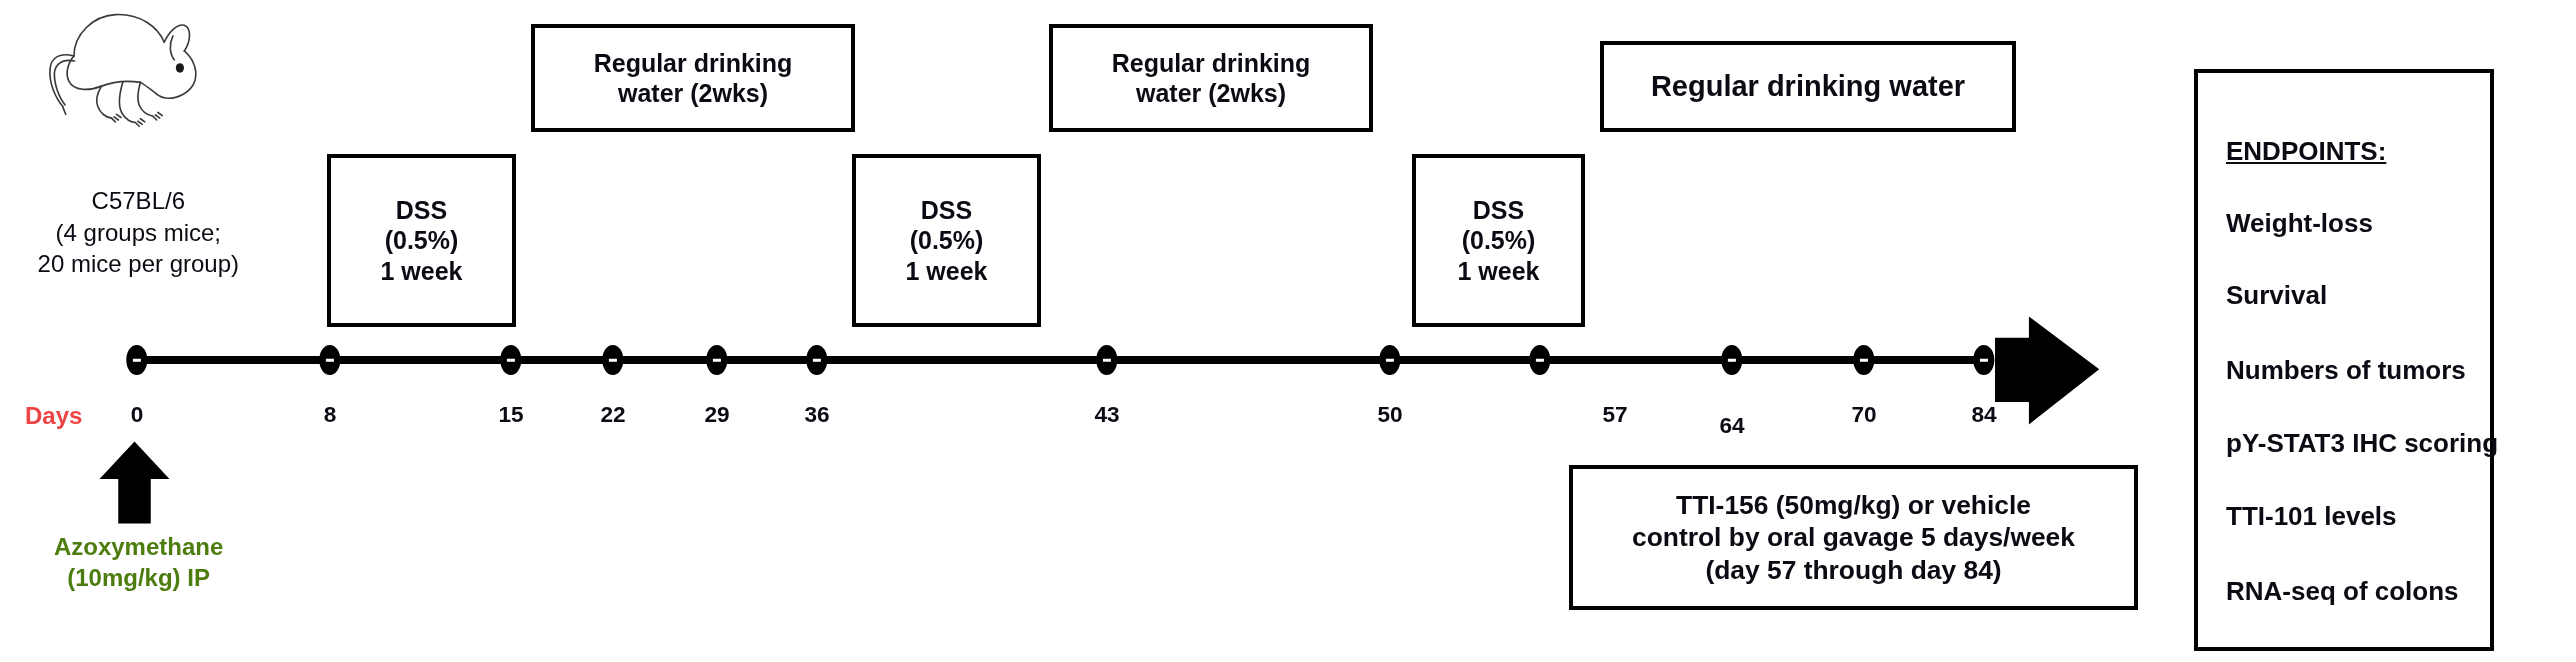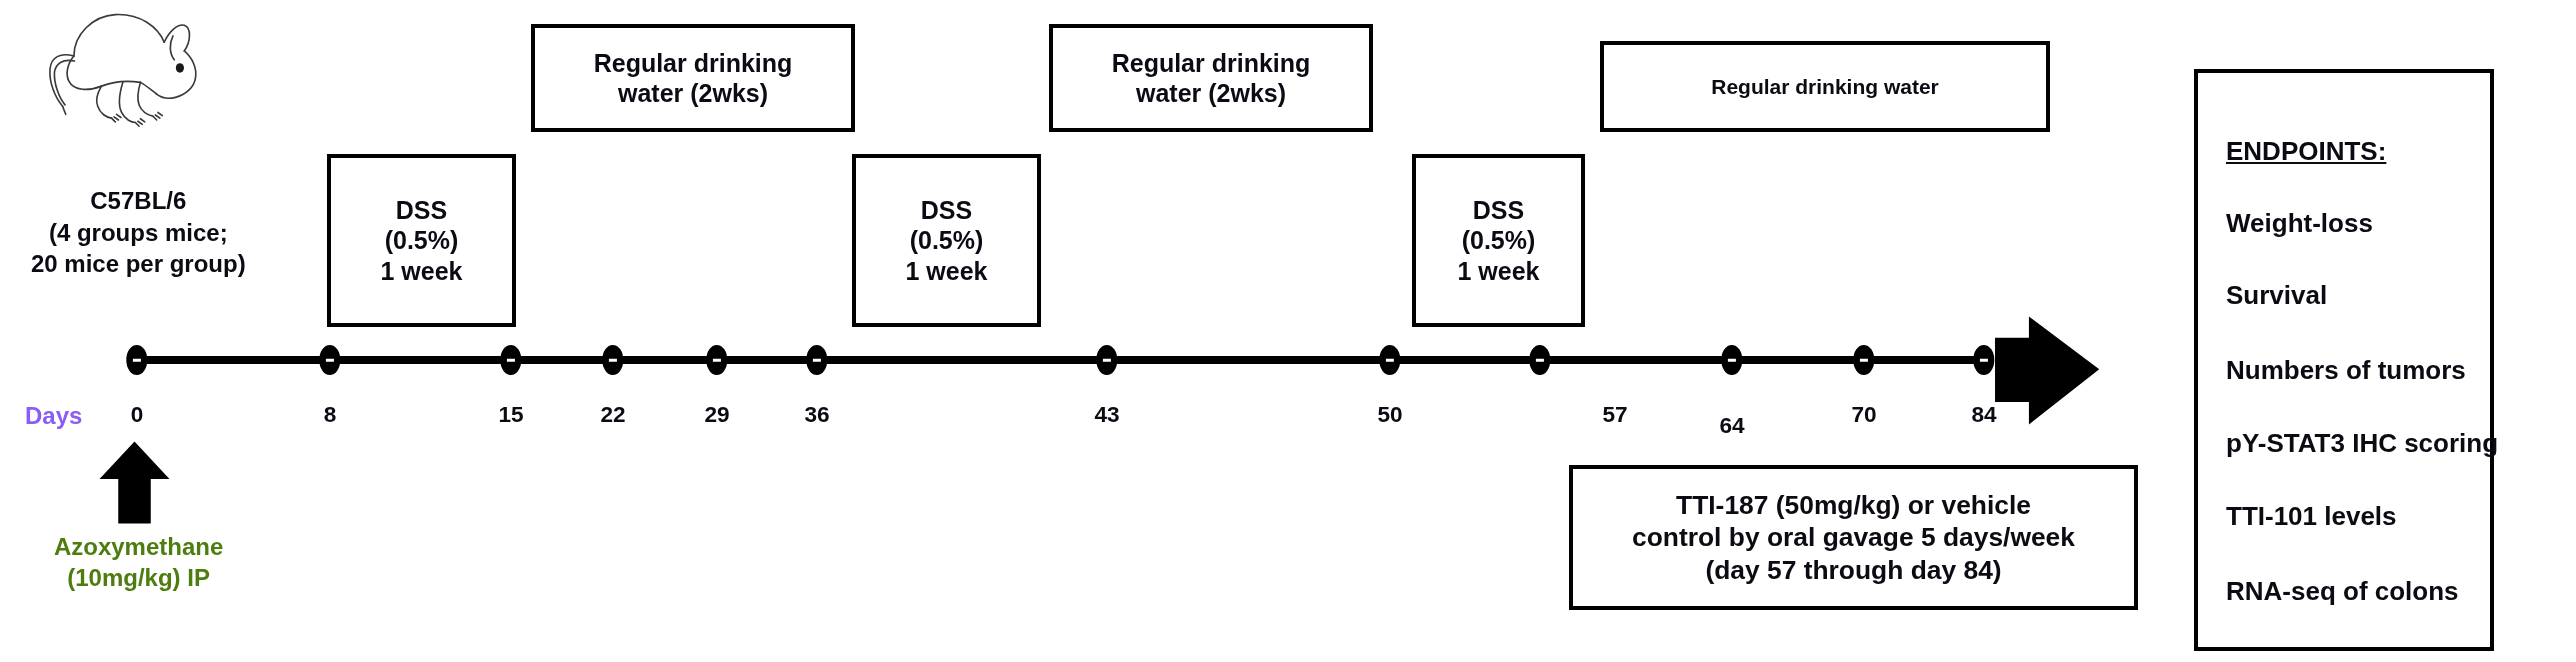--- a/index.html
+++ b/index.html
@@ -53,21 +53,21 @@
     font-size:22.6px;
     color:#0b0b14;
     z-index:4;
     white-space:nowrap;
   }
   #days-caption{
     position:absolute;
     left:25px; top:402px;
     font-weight:bold;
     font-size:24px;
-    color:#8b5cf6;
+    color:#ef4444;
   }
 
   
   #timeline-arrow{
     position:absolute;
     left:1990px; top:314px;
     width:113px; height:113px;
     z-index:4;
   }
 
@@ -89,21 +89,21 @@
     color:#4d7c0f;
     white-space:pre-line;
   }
 
   
   #strain-label{
     position:absolute;
     left:6.3px; top:185px;
     width:264px;
     text-align:center;
-    font-weight:bold;
+    font-weight:normal;
     font-size:24px;
     line-height:1.32;
     color:#0b0b14;
     white-space:pre-line;
   }
 
   
   #mouse-illustration{
     position:absolute;
     left:35px; top:3.1px;
@@ -246,25 +246,25 @@
       </div>
       <div class="box" style="left: 1049px; top: 24px; width: 324px; height: 108px; font-size: 25px;">
         <span class="txt">Regular drinking
 water (2wks)</span>
       </div>
       <div class="box" style="left: 1412px; top: 154px; width: 173px; height: 173px; font-size: 25px;">
         <span class="txt">DSS
 (0.5%)
 1 week</span>
       </div>
-      <div class="box" style="left: 1600px; top: 41px; width: 450px; height: 91px; font-size: 21px;">
+      <div class="box" style="left: 1600px; top: 41px; width: 416px; height: 91px; font-size: 29px;">
         <span class="txt">Regular drinking water</span>
       </div>
       <div class="box" style="left: 1569px; top: 465px; width: 569px; height: 145px; font-size: 26.4px;">
-        <span class="txt">TTI-187 (50mg/kg) or vehicle
+        <span class="txt">TTI-156 (50mg/kg) or vehicle
 control by oral gavage 5 days/week
 (day 57 through day 84)</span>
       </div>
     </div>
 
   <div id="endpoints-box">
     <div id="endpoints-title">ENDPOINTS:</div>
     <div id="endpoints-items">
         <div class="endpoint-item" style="top: 135px;">Weight-loss</div>
         <div class="endpoint-item" style="top: 207px;">Survival</div>

